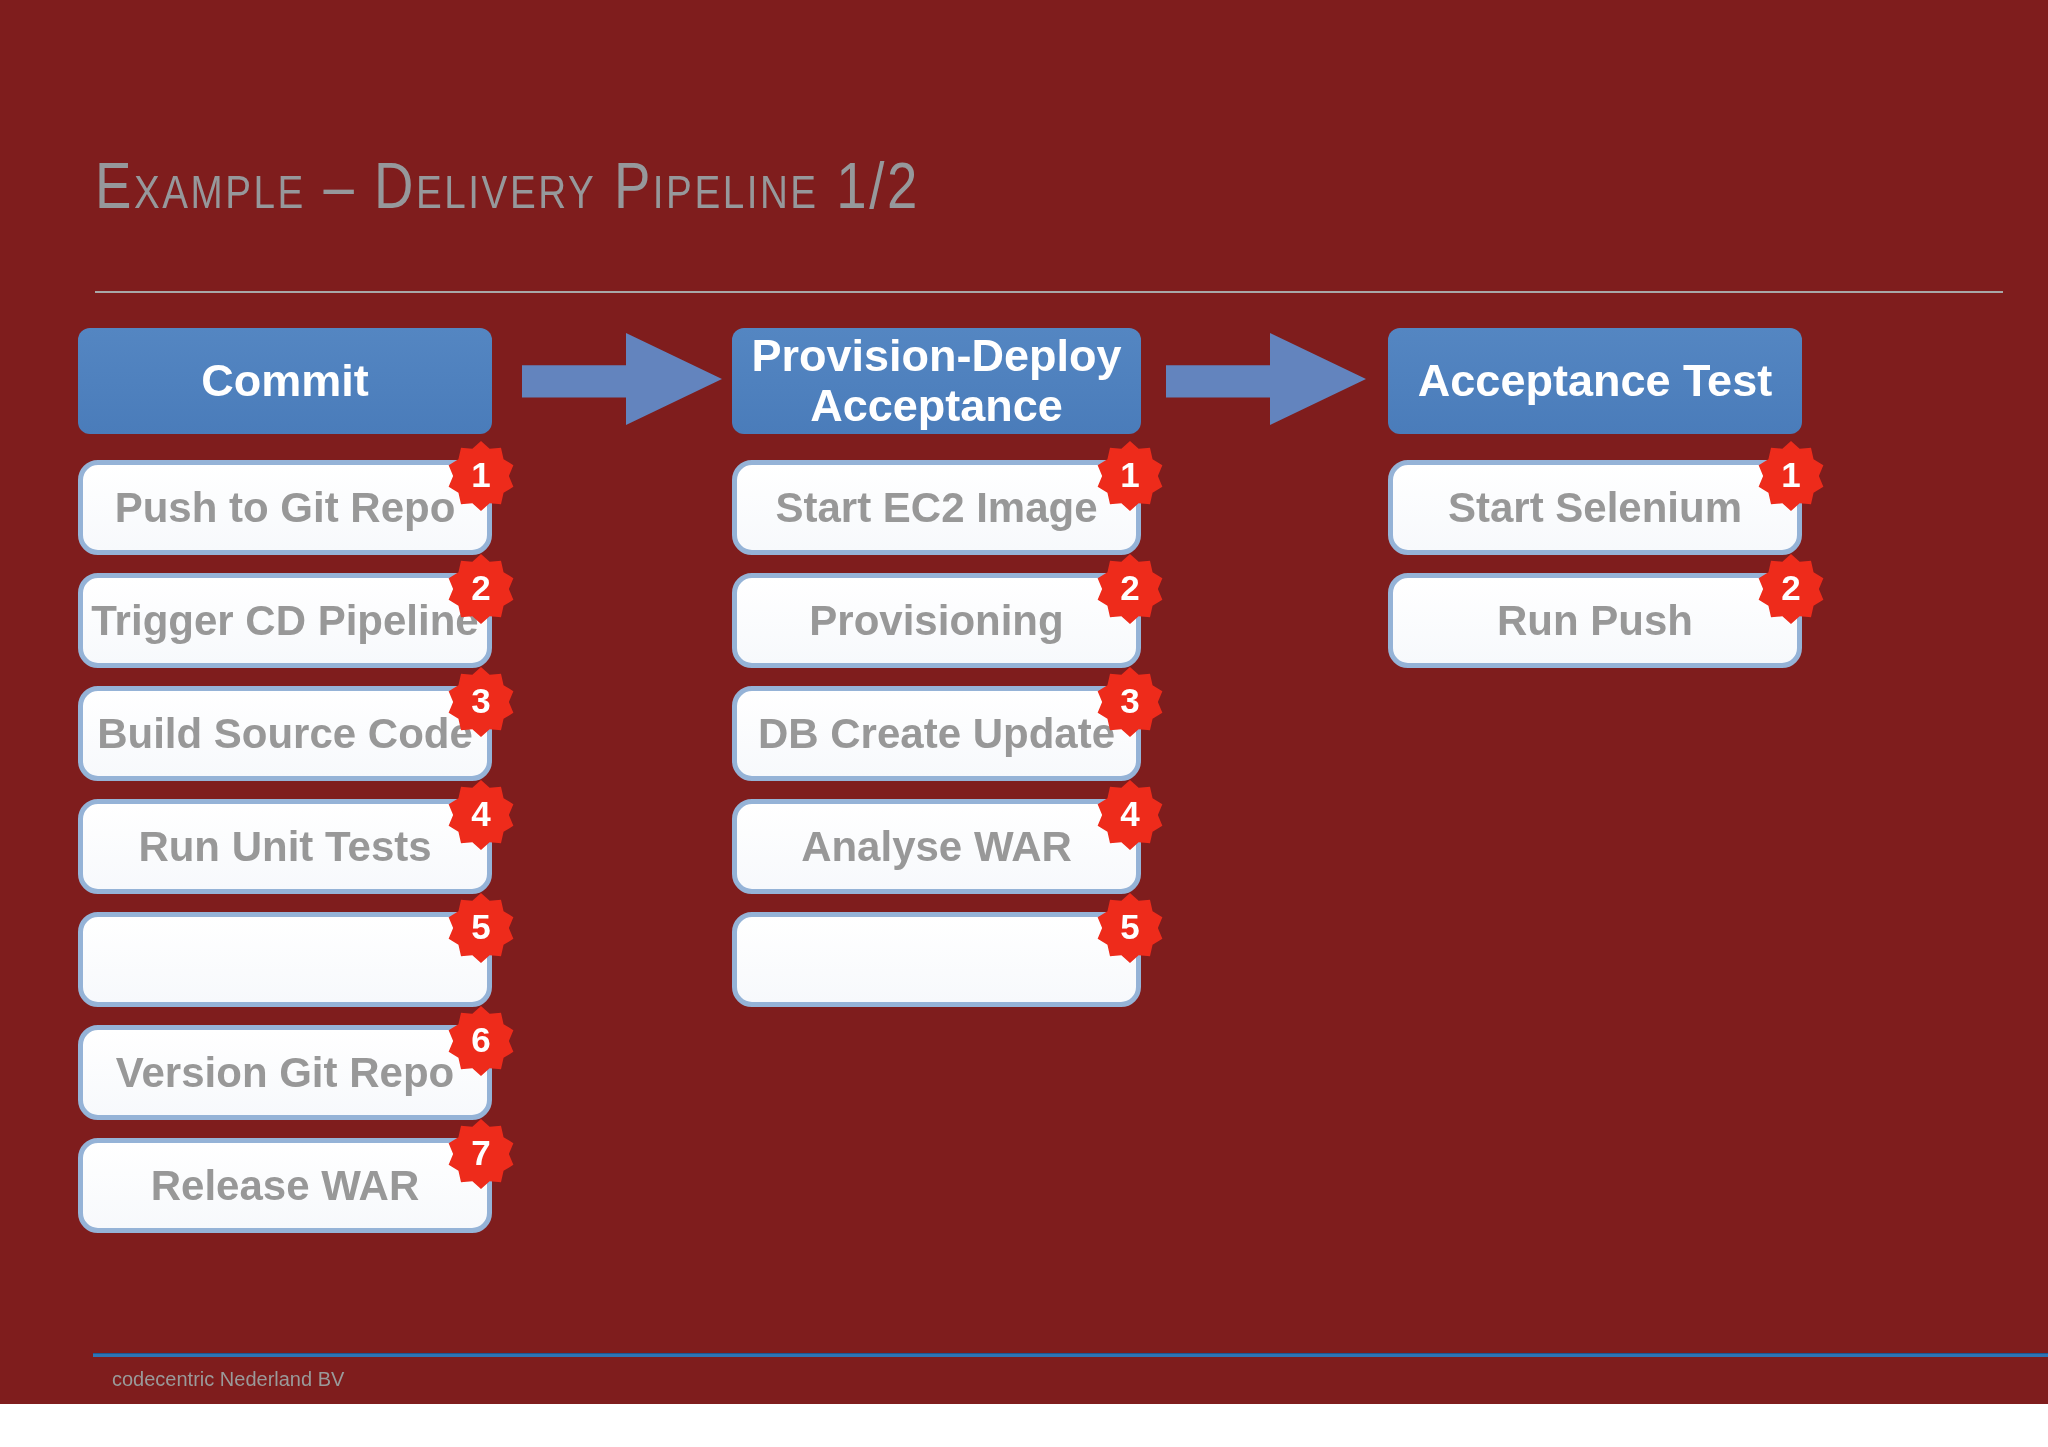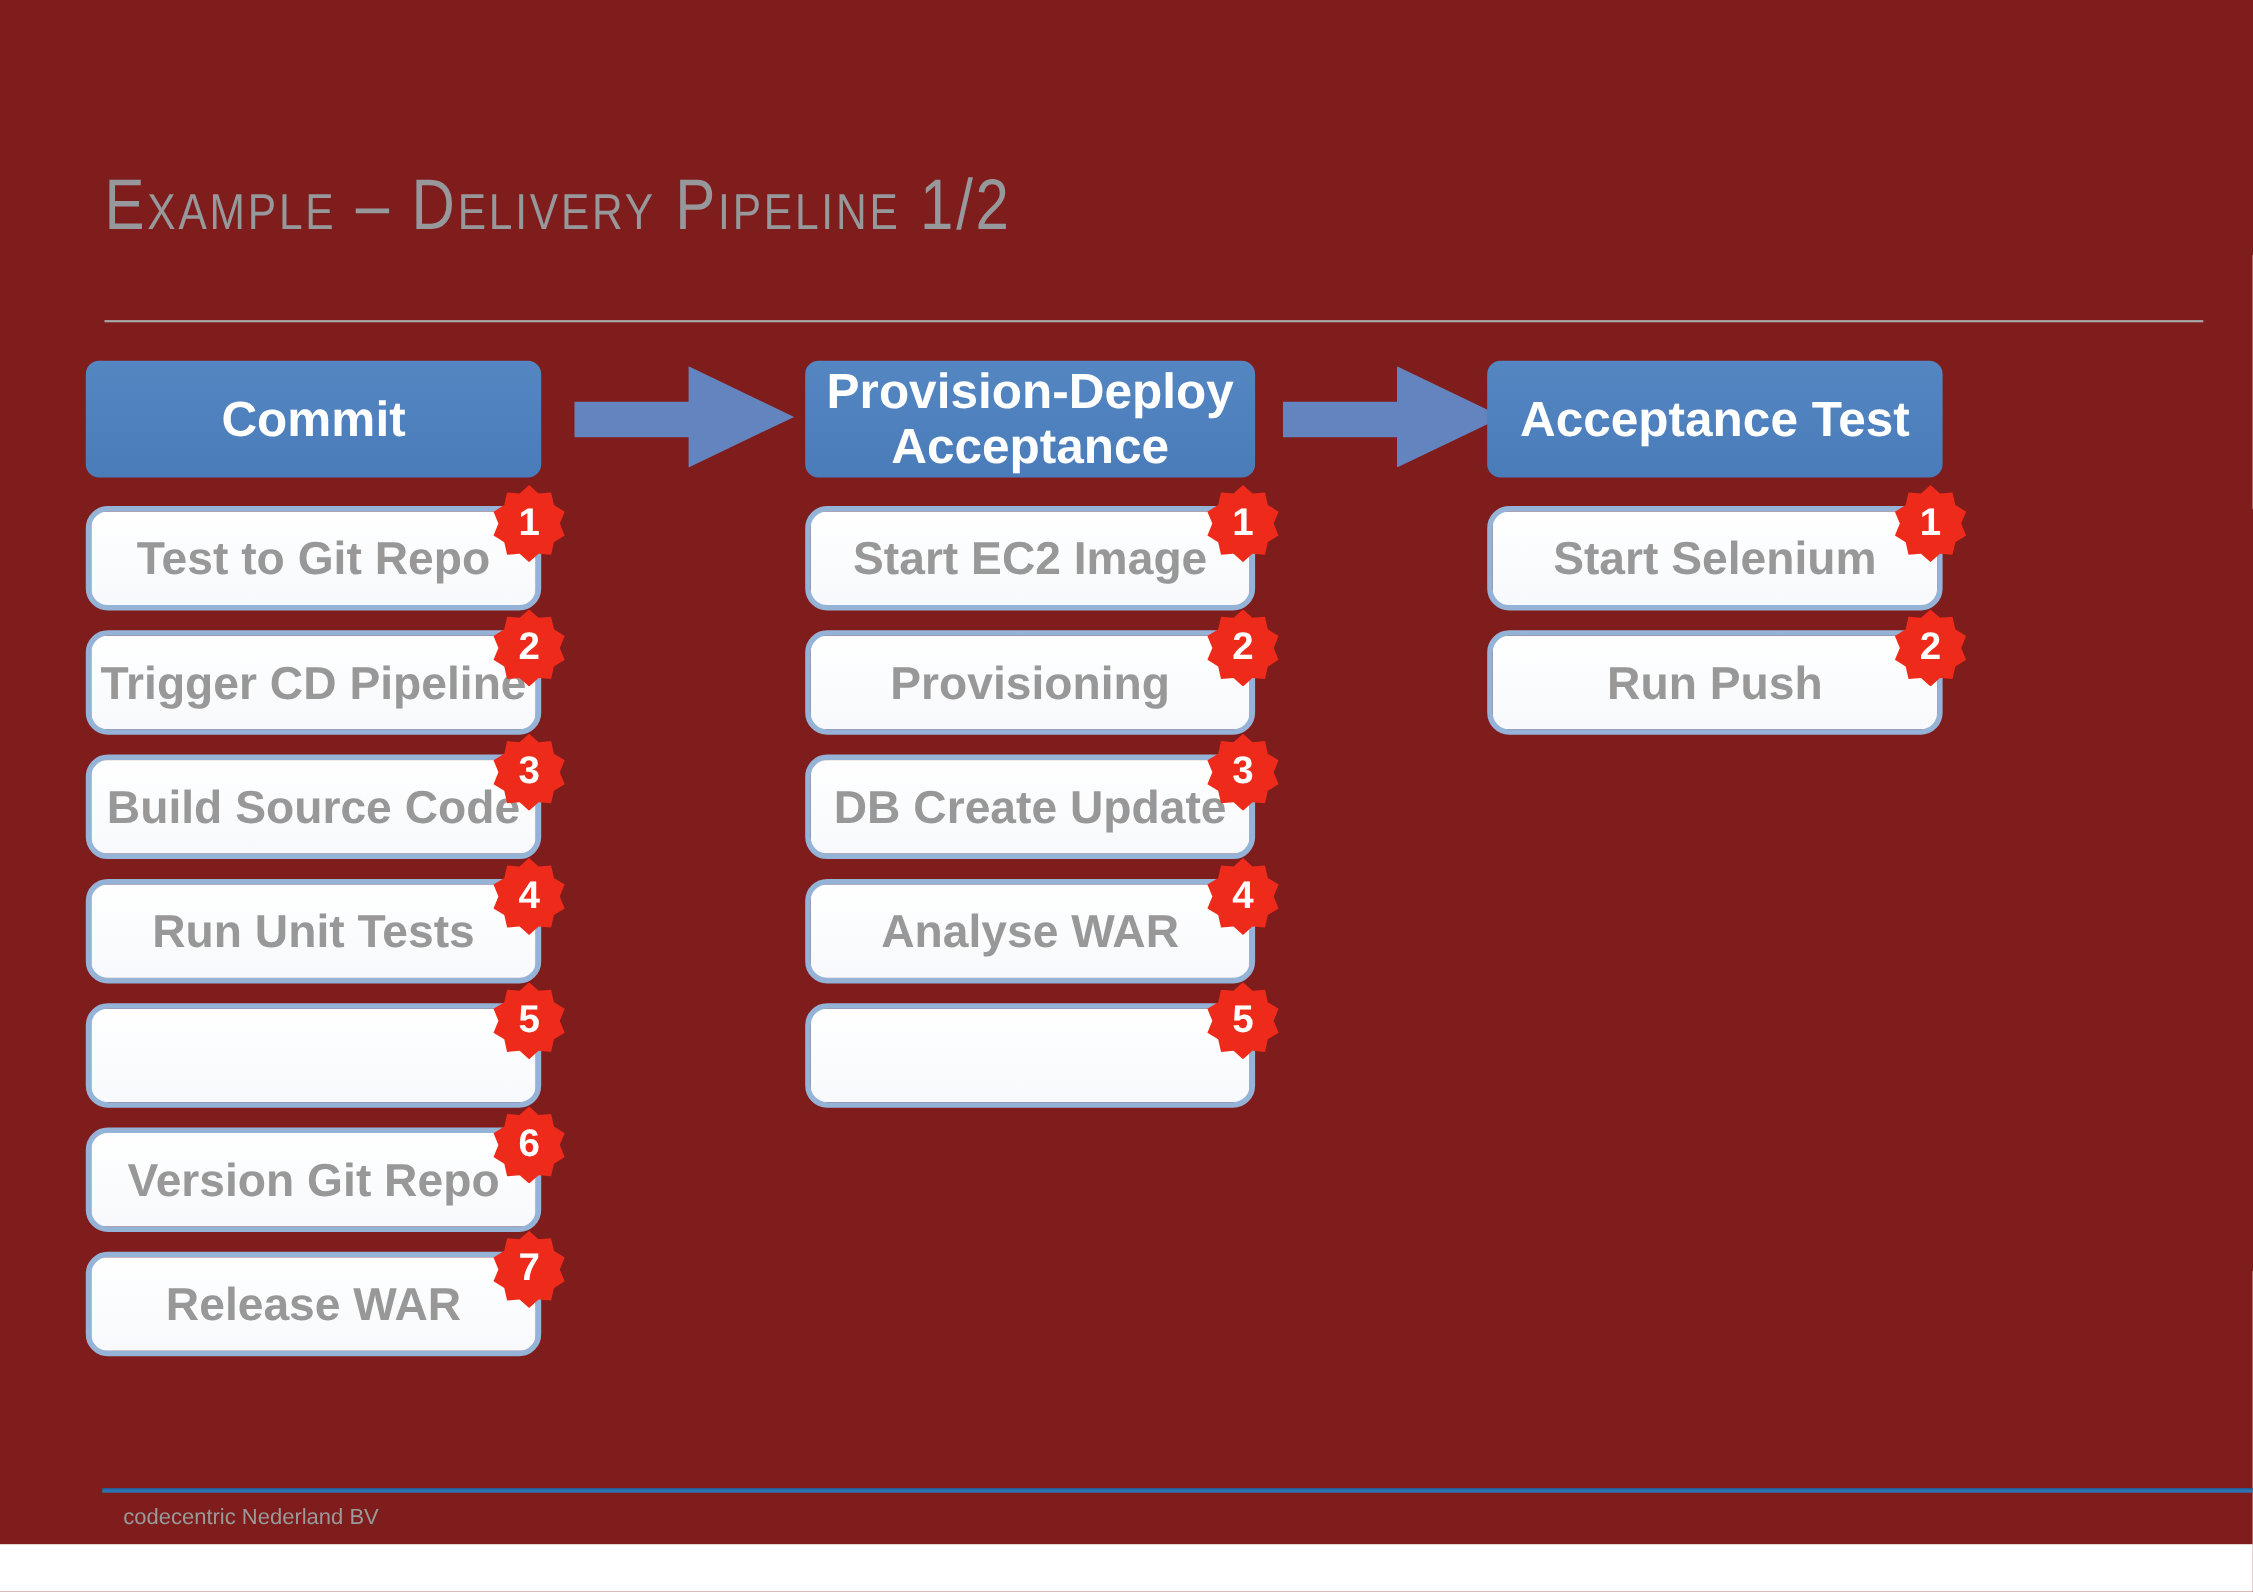--- a/index.html
+++ b/index.html
@@ -32,21 +32,21 @@
     top: 291px;
     width: 1908px;
     height: 2px;
     background: #a8a8a8;
   }
 
   
   .stage-col { position: absolute; top: 328px; }
   .stage-col.c1 { left: 78px;  width: 414px; }
   .stage-col.c2 { left: 732px; width: 409px; }
-  .stage-col.c3 { left: 1352px; width: 414px; }
+  .stage-col.c3 { left: 1388px; width: 414px; }
 
   .stage-header {
     box-sizing: border-box;
     height: 106px;
     background: linear-gradient(180deg, #5486c2 0%, #4a7cba 100%);
     border-radius: 12px;
     color: #ffffff;
     font-size: 45px;
     font-weight: bold;
     line-height: 1.12;
@@ -136,21 +136,21 @@
 
 <div class="slide">
 
   <div class="page-title">Example – Delivery Pipeline 1/2</div>
   <div class="title-rule"></div>
 
   <div class="stage-col c1">
     <div class="stage-header">Commit</div>
     <div class="steps">
       <div class="step">
-        <span class="step-label">Test to Git Repo</span>
+        <span class="step-label">Push to Git Repo</span>
         <span class="badge">1</span>
       </div>
       <div class="step">
         <span class="step-label">Trigger CD Pipeline</span>
         <span class="badge">2</span>
       </div>
       <div class="step">
         <span class="step-label">Build Source Code</span>
         <span class="badge">3</span>
       </div>

